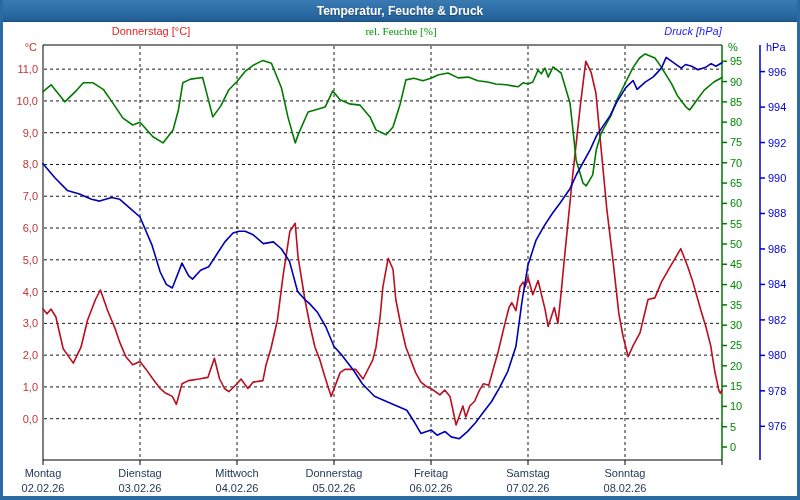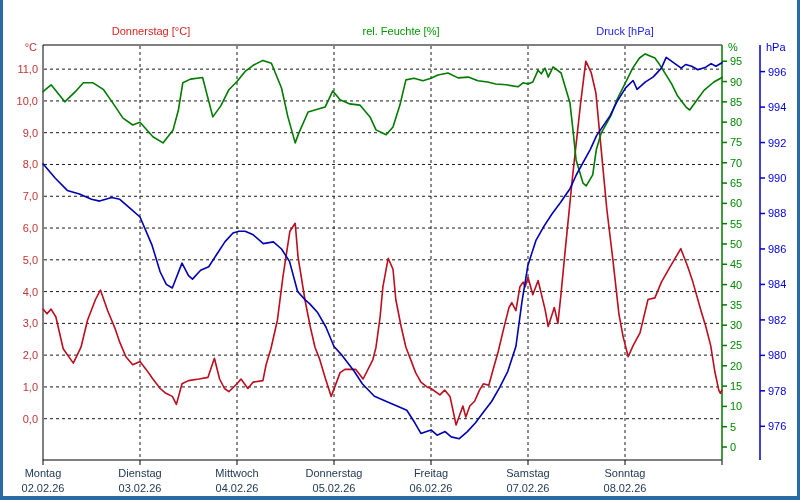--- a/index.html
+++ b/index.html
@@ -14,28 +14,31 @@
     border-bottom:1px solid #1b4e7e;
     color:#ffffff;font-size:12px;font-weight:bold;
     display:flex;align-items:center;justify-content:center;
     text-shadow:0 1px 1px rgba(0,0,0,.35);
   }
   .legend-item{
     position:absolute;top:25px;transform:translateX(-50%);
     font-size:11px;white-space:nowrap;
   }
   #legend-temp{left:148px;}
-  #legend-hum{left:398px;}
-  #legend-press{left:622px;}
+  #legend-hum{left:398px;font-family:Liberation Serif, serif;}
+  #legend-press{left:690px;font-style:italic;}
   #chart-svg{position:absolute;left:-3px;top:0;width:800px;height:496px;}
 </style>
 </head>
 <body>
 
 <div id="window">
+  <div id="titlebar">
+    <span>Temperatur, Feuchte &amp; Druck</span>
+  </div>
 
   <svg id="chart-svg" xmlns="http://www.w3.org/2000/svg">
       <line x1="44" y1="418.6906584992343" x2="721" y2="418.6906584992343" stroke="#1a1a1a" stroke-width="1" stroke-dasharray="3,3"></line>
       <text x="38" y="422.6906584992343" fill="#c13434" text-anchor="end" style="font:11px &quot;Liberation Sans&quot;, sans-serif">0,0</text>
       <line x1="44" y1="386.91424196018374" x2="721" y2="386.91424196018374" stroke="#1a1a1a" stroke-width="1" stroke-dasharray="3,3"></line>
       <text x="38" y="390.91424196018374" fill="#c13434" text-anchor="end" style="font:11px &quot;Liberation Sans&quot;, sans-serif">1,0</text>
       <line x1="44" y1="355.13782542113324" x2="721" y2="355.13782542113324" stroke="#1a1a1a" stroke-width="1" stroke-dasharray="3,3"></line>
       <text x="38" y="359.13782542113324" fill="#c13434" text-anchor="end" style="font:11px &quot;Liberation Sans&quot;, sans-serif">2,0</text>
       <line x1="44" y1="323.36140888208274" x2="721" y2="323.36140888208274" stroke="#1a1a1a" stroke-width="1" stroke-dasharray="3,3"></line>
       <text x="38" y="327.36140888208274" fill="#c13434" text-anchor="end" style="font:11px &quot;Liberation Sans&quot;, sans-serif">3,0</text>

